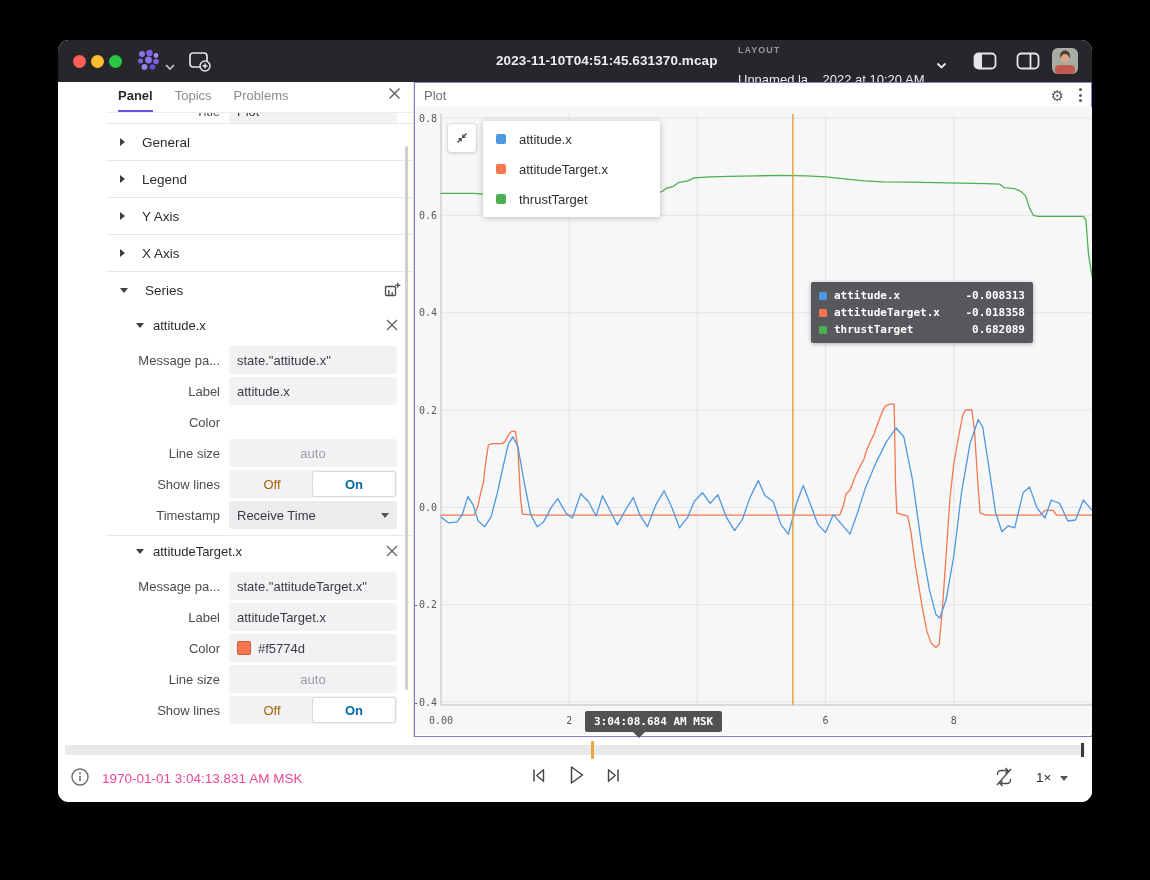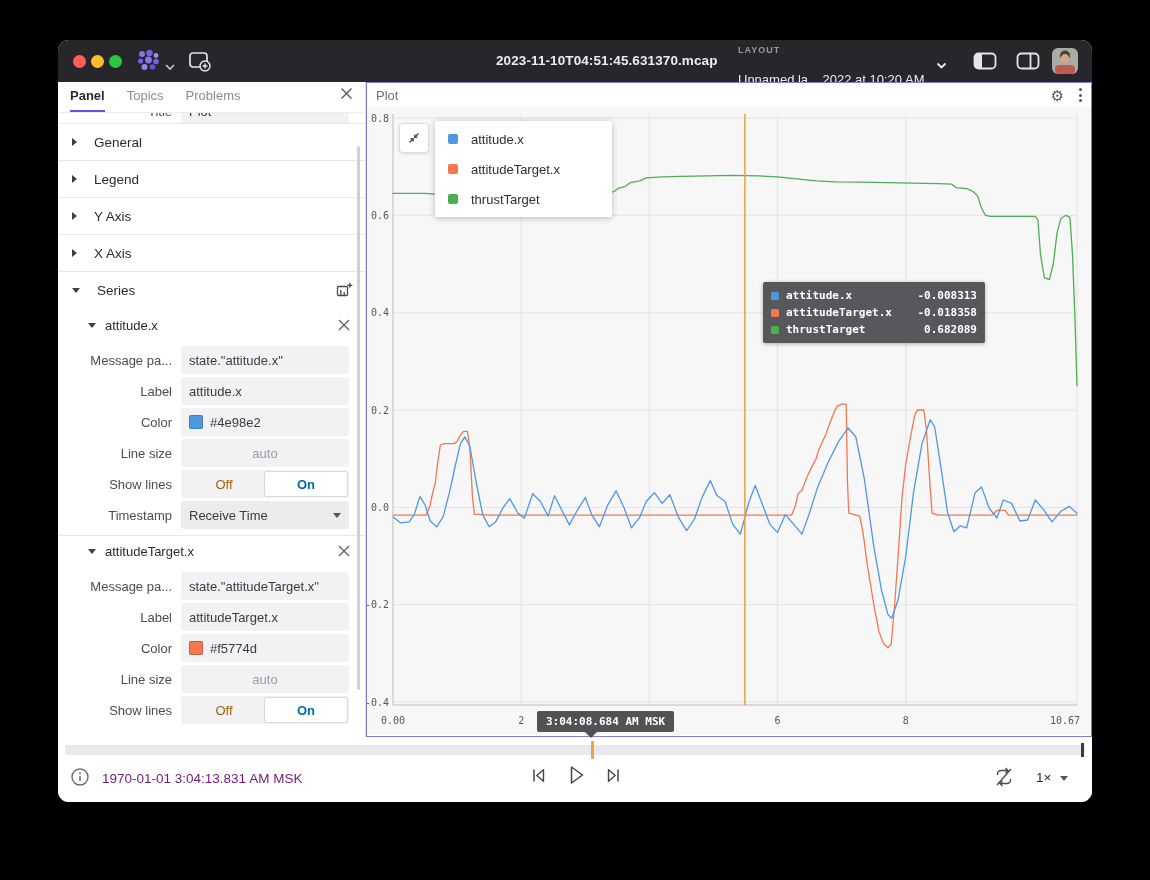--- a/index.html
+++ b/index.html
@@ -18,21 +18,21 @@
              font-weight:600;letter-spacing:.1px;white-space:nowrap;}
   .layout-block{position:absolute;left:680px;top:5px;display:flex;align-items:center;gap:12px;cursor:default;}
   .layout-col{display:flex;flex-direction:column;}
   .layout-label{font-size:9px;letter-spacing:1px;color:#97979d;font-weight:600;}
   .layout-name{font-size:13px;color:#ececf0;margin-top:17px;white-space:nowrap;}
   .tb-btn{position:absolute;top:12px;width:24px;height:18px;}
   .avatar{position:absolute;left:994px;top:8px;width:26px;height:26px;border-radius:6px;overflow:hidden;}
   
   .content{position:absolute;left:0;top:42px;right:0;bottom:65px;display:flex;}
   .sidebar{width:307px;flex:0 0 307px;position:relative;background:#fff;border-right:1px solid #dedee2;
-           overflow:hidden;}
+           overflow:hidden;padding-left:48px;}
   .tabbar{height:30px;display:flex;align-items:flex-end;padding:0 12px;gap:22px;border-bottom:1px solid #ececef;}
   .tab{font-size:13px;color:#8c8c92;padding-bottom:7px;border-bottom:2px solid transparent;cursor:default;}
   .tab.active{color:#2a2a2f;font-weight:600;border-bottom-color:#6e4ce6;}
   .tab-close{margin-left:auto;padding-bottom:8px;}
   .clip-row{height:10px;overflow:hidden;position:relative;}
   .clip-inner{position:absolute;left:0;top:-16px;display:flex;align-items:center;height:28px;width:100%;}
   .section-row{height:36px;border-top:1px solid #e7e7ea;display:flex;align-items:center;
                padding-left:14px;gap:17px;font-size:13.5px;color:#2b2b30;}
   .caret-r{width:0;height:0;border-left:5px solid #3f3f45;border-top:4px solid transparent;border-bottom:4px solid transparent;}
   .caret-d{width:0;height:0;border-top:5px solid #3f3f45;border-left:4px solid transparent;border-right:4px solid transparent;}
@@ -77,21 +77,21 @@
            display:flex;align-items:center;padding:0 9px;font-family:"DejaVu Sans Mono",monospace;
            font-size:11px;font-weight:bold;color:#fff;white-space:nowrap;z-index:5;}
   .time-tt:after{content:"";position:absolute;left:48px;top:21px;border:6px solid transparent;border-top-color:#505254;}
   
   .playbar{position:absolute;left:0;right:0;bottom:0;height:65px;background:#fff;}
   .track{position:relative;margin:8px 7px 0;height:10px;background:#e9e9ec;border-radius:2px;}
   .playhead{position:absolute;left:51.6%;top:-4px;width:3px;height:18px;background:#eca53f;border-radius:1px;}
   .end-tick{position:absolute;right:1px;top:-2px;width:3px;height:14px;background:#3a3a3f;}
   .controls{position:relative;height:47px;}
   .info-btn{position:absolute;left:12px;top:12px;width:20px;height:20px;}
-  .pb-time{position:absolute;left:44px;top:16px;font-size:13.5px;color:#701a75;}
+  .pb-time{position:absolute;left:44px;top:16px;font-size:13.5px;color:#ec4899;}
   .ctl{position:absolute;top:11px;}
   .loop-btn{position:absolute;left:935px;top:11px;width:22px;height:22px;}
   .speed{position:absolute;left:978px;top:15px;font-size:13.5px;color:#2a2a2e;}
   .speed-caret{position:absolute;left:1002px;top:21px;width:0;height:0;
                border-top:5px solid #55555a;border-left:4px solid transparent;border-right:4px solid transparent;}
 </style>
 </head>
 <body>
 
 <div class="window">
@@ -223,24 +223,20 @@
       <div class="field-row">
         <span class="f-label">Message pa...</span>
         <span class="f-input">state."attitude.x"</span>
       </div>
       <div class="field-row">
         <span class="f-label">Label</span>
         <span class="f-input">attitude.x</span>
       </div>
       <div class="field-row">
         <span class="f-label">Color</span>
-        <span class="f-input">
-          <span class="swatch" style="background: rgb(78, 152, 226);"></span>
-          <span>#4e98e2</span>
-        </span>
       </div>
       <div class="field-row">
         <span class="f-label">Line size</span>
         <span class="f-input center">auto</span>
       </div>
       <div class="field-row">
         <span class="f-label">Show lines</span>
         <span class="toggle">
           <span class="seg">Off</span>
           <span class="seg on">On</span>

